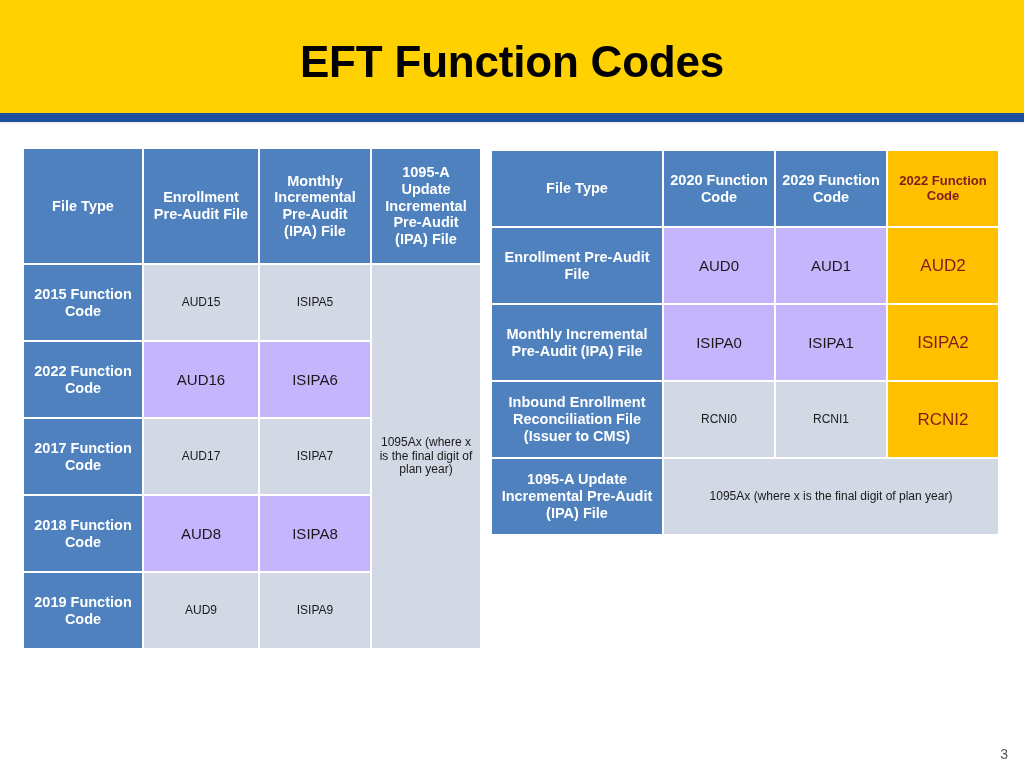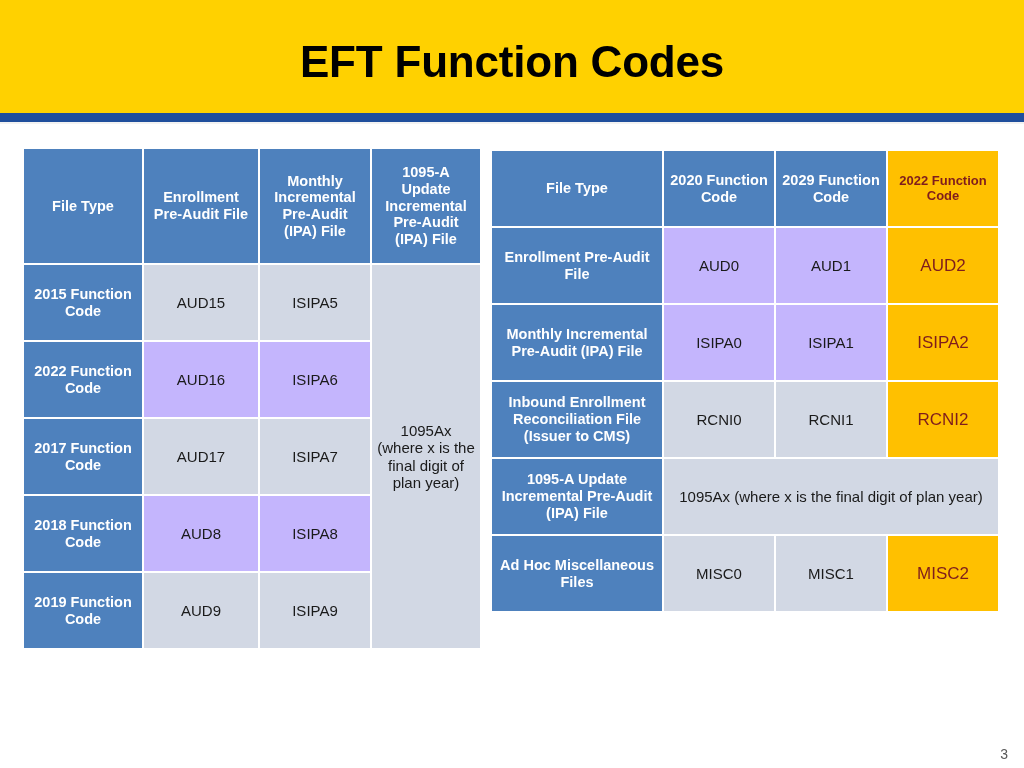--- a/index.html
+++ b/index.html
@@ -80,21 +80,21 @@
   }
   .rowhdr {
     background: #4e81bd;
     color: #ffffff;
     font-weight: bold;
     font-size: 14.5px;
   }
   .cell-a {
     background: #d2d8e4;
     color: #1a1a1a;
-    font-size: 15px;
+    font-size: 12px;
   }
   .cell-b {
     background: #c4b5fd;
     color: #1a1a1a;
     font-size: 15px;
   }
   .cell-yellow {
     background: #ffc000;
     color: #7f1d1d;
     font-size: 17px;
@@ -216,22 +216,16 @@
       <td class="cell-yellow">RCNI2</td>
     </tr>
 
 
     <tr class="body-row">
       <td class="rowhdr">1095-A Update Incremental Pre-Audit (IPA) File</td>
       <td class="cell-a" colspan="3">1095Ax (where x is the final digit of plan year)</td>
     </tr>
 
 
-    <tr class="body-row">
-      <td class="rowhdr">Ad Hoc Miscellaneous Files</td>
-      <td class="cell-a">MISC0</td>
-      <td class="cell-a">MISC1</td>
-      <td class="cell-yellow">MISC2</td>
-    </tr>
   </tbody>
 </table>
 
 <div id="slide-number">3</div>
 
 </body></html>

